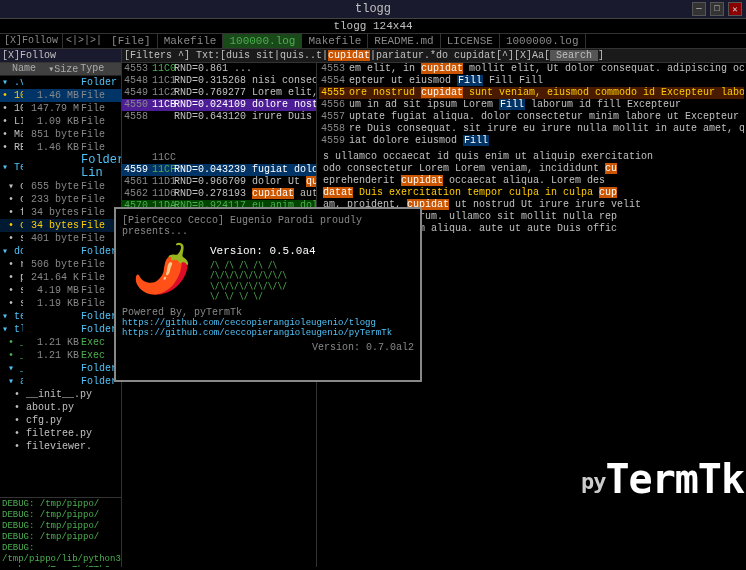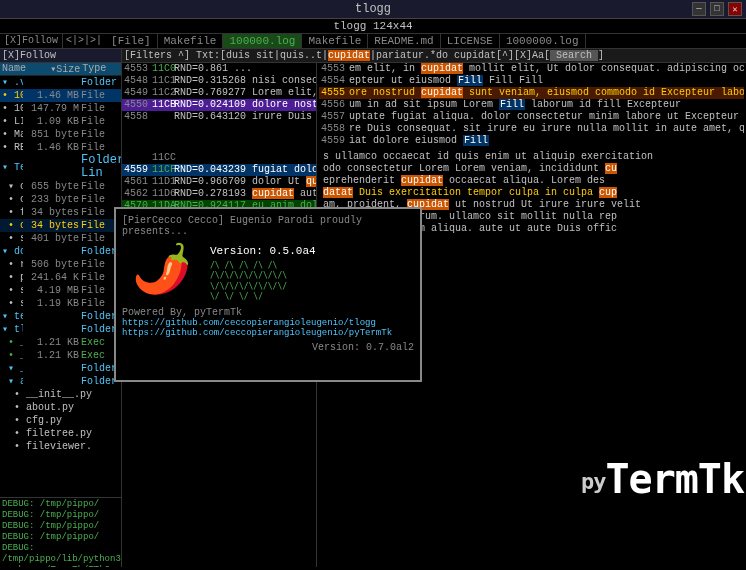--- a/index.html
+++ b/index.html
@@ -92,23 +92,23 @@
       color: #c0c0c0;
       border-bottom: 1px solid #333;
     }
     #file-tree {
       flex: 1;
       overflow: hidden;
       font-size: 10px;
     }
     .tree-header {
       display: flex;
-      background: #0c4a6e;
+      background: #404040;
       border-bottom: 1px solid #222;
-      padding: 0 2px;
+      padding: 0 12px;
     }
     .tree-header span {
       color: #888;
       font-size: 10px;
     }
     .tree-header .col-name { flex: 1; }
     .tree-header .col-size { width: 58px; text-align: right; padding-right: 2px; }
     .tree-header .col-type { width: 38px; }
     .tree-item {
       display: flex;

